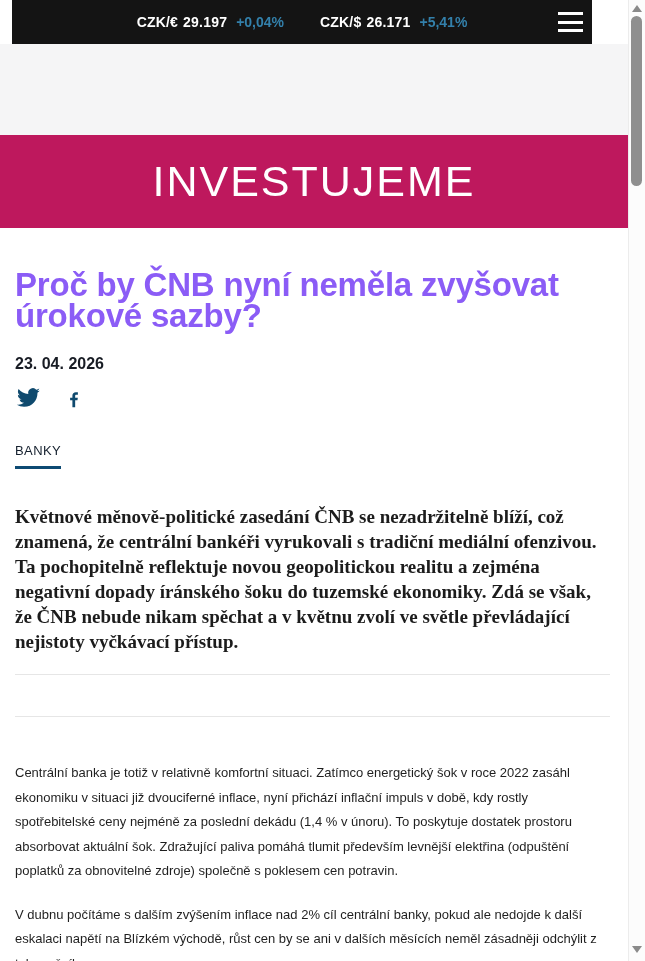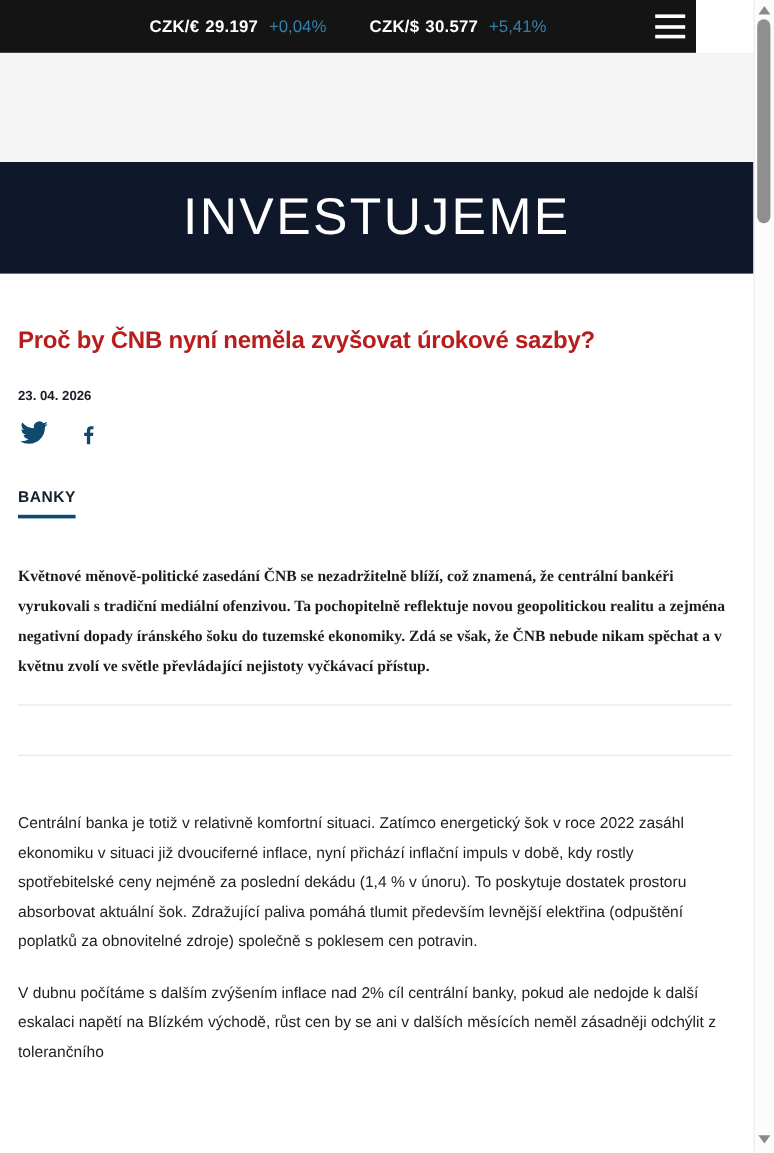--- a/index.html
+++ b/index.html
@@ -12,85 +12,86 @@
   }
   .viewport { width: 645px; height: 961px; position: relative; }
 
   
   .topbar {
     width: 580px; height: 44px;
     background: #141414;
     display: flex; align-items: center; justify-content: center;
     gap: 36px;
     position: relative;
+    margin-left: 12px;
   }
   .rate { display: flex; align-items: baseline; gap: 5px; white-space: nowrap; cursor: pointer; }
   .rate .pair, .rate .value {
     color: #ffffff; font-weight: 700; font-size: 14px; letter-spacing: 0.2px;
   }
-  .rate .change { color: #3380ab; font-weight: 400; font-size: 14px; margin-left: 4px; }
+  .rate .change { color: #3380ab; font-weight: 700; font-size: 14px; margin-left: 4px; }
   .hamburger {
     position: absolute; right: 9px; top: 11px;
     width: 25px; height: 22px;
     background: transparent; border: 0; cursor: pointer;
     display: flex; flex-direction: column; justify-content: space-between;
     padding: 1px 0;
   }
   .hamburger span { display: block; width: 100%; height: 3px; background: #ffffff; }
 
   
   .gap { width: 628px; height: 91px; background: #f5f5f6; }
 
   
   .banner {
     width: 628px; height: 93px;
-    background: #0f172a;
+    background: #be185d;
     display: flex; align-items: center; justify-content: center;
   }
   .logo {
     color: #ffffff;
     font-family: "Liberation Sans", sans-serif;
     font-weight: 200;
     font-size: 43px;
     letter-spacing: 2px;
     cursor: pointer;
   }
 
   
   .content { width: 628px; padding: 0 18px 0 15px; background: #ffffff; }
   h1.title {
     margin-top: 41px;
-    font-size: 20px; line-height: 31px;
+    font-size: 33px; line-height: 31px;
     font-weight: 600;
-    color: #b91c1c;
+    color: #8b5cf6;
     letter-spacing: -0.2px;
   }
   .date {
     margin-top: 24px;
-    font-size: 11px; font-weight: 700; color: #181c24;
+    font-size: 16px; font-weight: 700; color: #181c24;
   }
   .social { margin-top: 13px; display: flex; align-items: center; gap: 22px; }
   .social a { display: inline-flex; cursor: pointer; }
   .social svg { fill: #0f4a6e; }
 
   .tags { margin-top: 34px; display: flex; gap: 15px; }
   .tag {
-    font-size: 13px; font-weight: 700; color: #15202e;
+    font-size: 13px; font-weight: 400; color: #15202e;
     letter-spacing: 0.4px;
     padding-bottom: 8px;
     border-bottom: 3px solid #0d4a73;
     text-decoration: none; cursor: pointer;
     white-space: nowrap;
   }
 
   .lead {
     margin-top: 35px;
     font-family: "Liberation Serif", serif;
     font-weight: 700;
-    font-size: 13px; line-height: 25px;
+    font-size: 19px; line-height: 25px;
     color: #1c1c1c;
   }
   .divider { margin-top: 20px; border-top: 1px solid #e6e6e6; width: 100%; }
   .divider2 { margin-top: 41px; }
   .body-p {
     font-family: Liberation Sans, sans-serif;
     font-weight: 400;
     font-size: 13px; line-height: 24.5px;
     color: #1f1f1f;
   }
@@ -130,21 +131,21 @@
 <div class="viewport">
 
   <header class="topbar">
     <div class="rate">
       <span class="pair">CZK/€</span>
       <span class="value">29.197</span>
       <span class="change">+0,04%</span>
     </div>
     <div class="rate">
       <span class="pair">CZK/$</span>
-      <span class="value">30.577</span>
+      <span class="value">26.171</span>
       <span class="change">+5,41%</span>
     </div>
     <button class="hamburger" aria-label="menu">
       <span></span>
         <span></span>
         <span></span>
     </button>
   </header>
 
   <div class="gap"></div>

